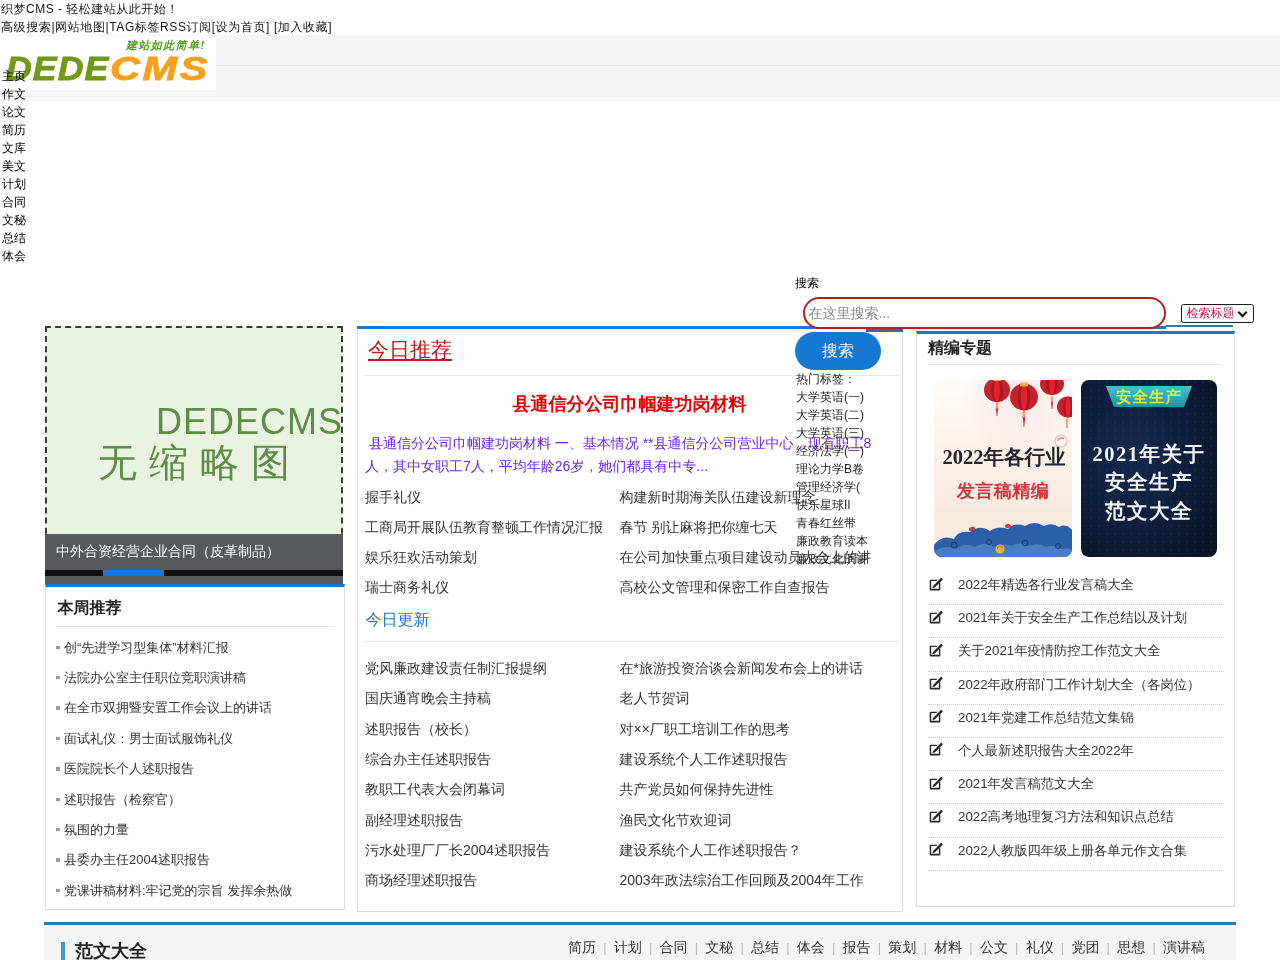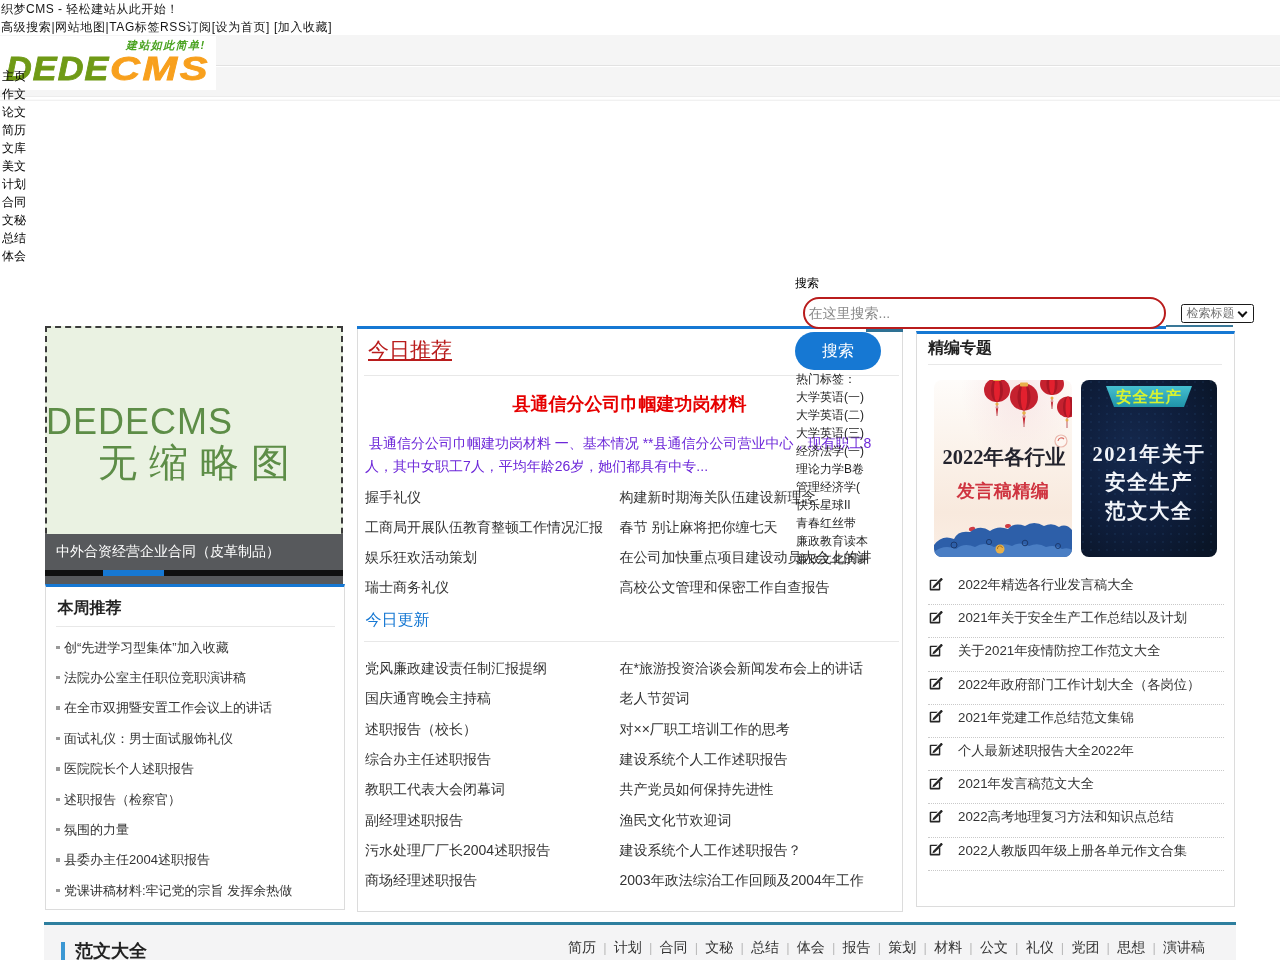--- a/index.html
+++ b/index.html
@@ -23,39 +23,39 @@
 .logo .dd { position:absolute; left:6px; top:14.5px; font-size:33px; font-weight:bold; font-style:italic; color:#6f9a16; letter-spacing:1px; line-height:36px; transform:scaleX(1.08); transform-origin:0 0; -webkit-text-stroke:0.8px #6f9a16; }
 .logo .cms { position:absolute; left:110px; top:14.5px; font-size:33px; font-weight:bold; font-style:italic; color:#f8a01d; letter-spacing:2px; line-height:36px; transform:scaleX(1.26); transform-origin:0 0; -webkit-text-stroke:0.8px #f8a01d; }
 
 
 .mainnav { left:2px; top:66.5px; font-size:12px; line-height:18px; color:#000; z-index:3; }
 
 
 .slabel { left:795px; top:274px; font-size:12px; line-height:18px; color:#000; }
 .topline { left:357px; top:326px; width:809px; height:3px; background:#1678d3; }
 .sinput { left:803px; top:297px; width:363px; height:32px; border:2px solid #b91c1c; border-radius:16px; background:#fff; z-index:2; font-size:14px; color:#8a8a8a; line-height:28px; padding-left:3.5px; }
-.sselect { left:1180.5px; top:303.5px; width:73px; height:19px; border:1.5px solid #1a1a1a; border-radius:2.5px; background:#fff; font-size:12px; line-height:16px; padding-left:5px; color:#737373; }
+.sselect { left:1180.5px; top:303.5px; width:73px; height:19px; border:1.5px solid #1a1a1a; border-radius:2.5px; background:#fff; font-size:12px; line-height:16px; padding-left:5px; color:#be185d; }
 .sselect .car { position:absolute; right:7px; top:4px; width:7px; height:7px; border-left:2.4px solid #111; border-bottom:2.4px solid #111; transform:rotate(-45deg); }
 .sbtn { left:795px; top:332px; width:86px; height:38px; border-radius:19px; background:#1678d3; color:#fff; font-size:16px; line-height:38px; text-align:center; z-index:3; }
 .tags { left:796px; top:370px; font-size:12px; line-height:18px; color:#1f1f1f; z-index:3; }
 
 
 .cbox { left:357px; top:329px; width:545.5px; height:583px; border:1px solid #dcdcdc; border-top:none; }
 .h20 { font-size:21px; line-height:24px; color:#b91c1c; font-weight:500;text-decoration:underline; }
 .h16b { font-size:16px; line-height:20px; color:#1678d3; font-weight:500; }
 .hline { height:1px; background:#e8e8e8; }
 .redtitle { left:357px; top:392px; width:545px; text-align:center; font-size:18px; font-weight:bold; color:#e60000; line-height:24px; }
 .para { left:365px; top:431.5px; font-size:14px; color:#6d28d9; line-height:23.8px; white-space:nowrap; }
 .clist { font-size:14px; color:#333; }
 .clist li { height:30.3px; line-height:30.3px; position:relative; white-space:nowrap; width:537px; overflow:hidden; }
 .clist li span { position:absolute; left:254.5px; top:0; }
 
 
 .thumb { left:45px; top:326px; width:298px; height:248px; border:2px dashed #3a3a3a; background:#eaf2e2; }
-.ph1 { left:45px; top:404.5px; width:298px; text-align:left; font-size:36px; line-height:34px; letter-spacing:1px; padding-left:1px; color:#5d8d47; }
+.ph1 { left:45px; top:404.5px; width:298px; text-align:right; font-size:36px; line-height:34px; letter-spacing:1px; padding-left:1px; color:#5d8d47; }
 .ph2 { left:45px; top:440px; width:298px; text-align:center; font-size:39px; line-height:46px; letter-spacing:12px; padding-left:12px; color:#5d8d47; }
 .cap { left:45px; top:534px; width:298px; height:53px; background:#57595c; color:#fff; font-size:14px; line-height:35px; padding-left:11px; }
 .strip { left:45px; top:569.5px; width:298px; height:6px; background:#101010; }
 .strip i { position:absolute; left:58px; top:0; width:60.5px; height:6px; background:#1678d3; }
 
 .wbox { left:45px; top:583.5px; width:300px; height:326.5px; border:1px solid #dcdcdc; border-top:3px solid #1678d3; }
 .h17 { font-size:16px; font-weight:bold; color:#222; line-height:20px; }
 .wlist { font-size:13px; color:#333; }
 .wlist li { height:30.4px; line-height:30.4px; padding-left:17px; position:relative; white-space:nowrap; overflow:hidden; }
 .wlist li::before { content:""; position:absolute; left:9px; top:13px; width:3.5px; height:3.5px; background:#999; }
@@ -141,21 +141,21 @@
 <div class="abs ph2">无缩略图</div>
 <div class="abs cap">中外合资经营企业合同（皮革制品）</div>
 <div class="abs strip">
     <i></i>
   </div>
 
 <div class="abs wbox"></div>
 <div class="abs h17" style="left:57.5px;top:597.5px;">本周推荐</div>
 <div class="abs hline" style="left:56px;top:626px;width:279px;"></div>
 <ul class="abs wlist" style="left:47px;top:632.6px;width:296px;">
-<li>创“先进学习型集体”加入收藏</li>
+<li>创“先进学习型集体”材料汇报</li>
 <li>法院办公室主任职位竞职演讲稿</li>
 <li>在全市双拥暨安置工作会议上的讲话</li>
 <li>面试礼仪：男士面试服饰礼仪</li>
 <li>医院院长个人述职报告</li>
 <li>述职报告（检察官）</li>
 <li>氛围的力量</li>
 <li>县委办主任2004述职报告</li>
 <li>党课讲稿材料:牢记党的宗旨 发挥余热做</li>
 </ul>
 

